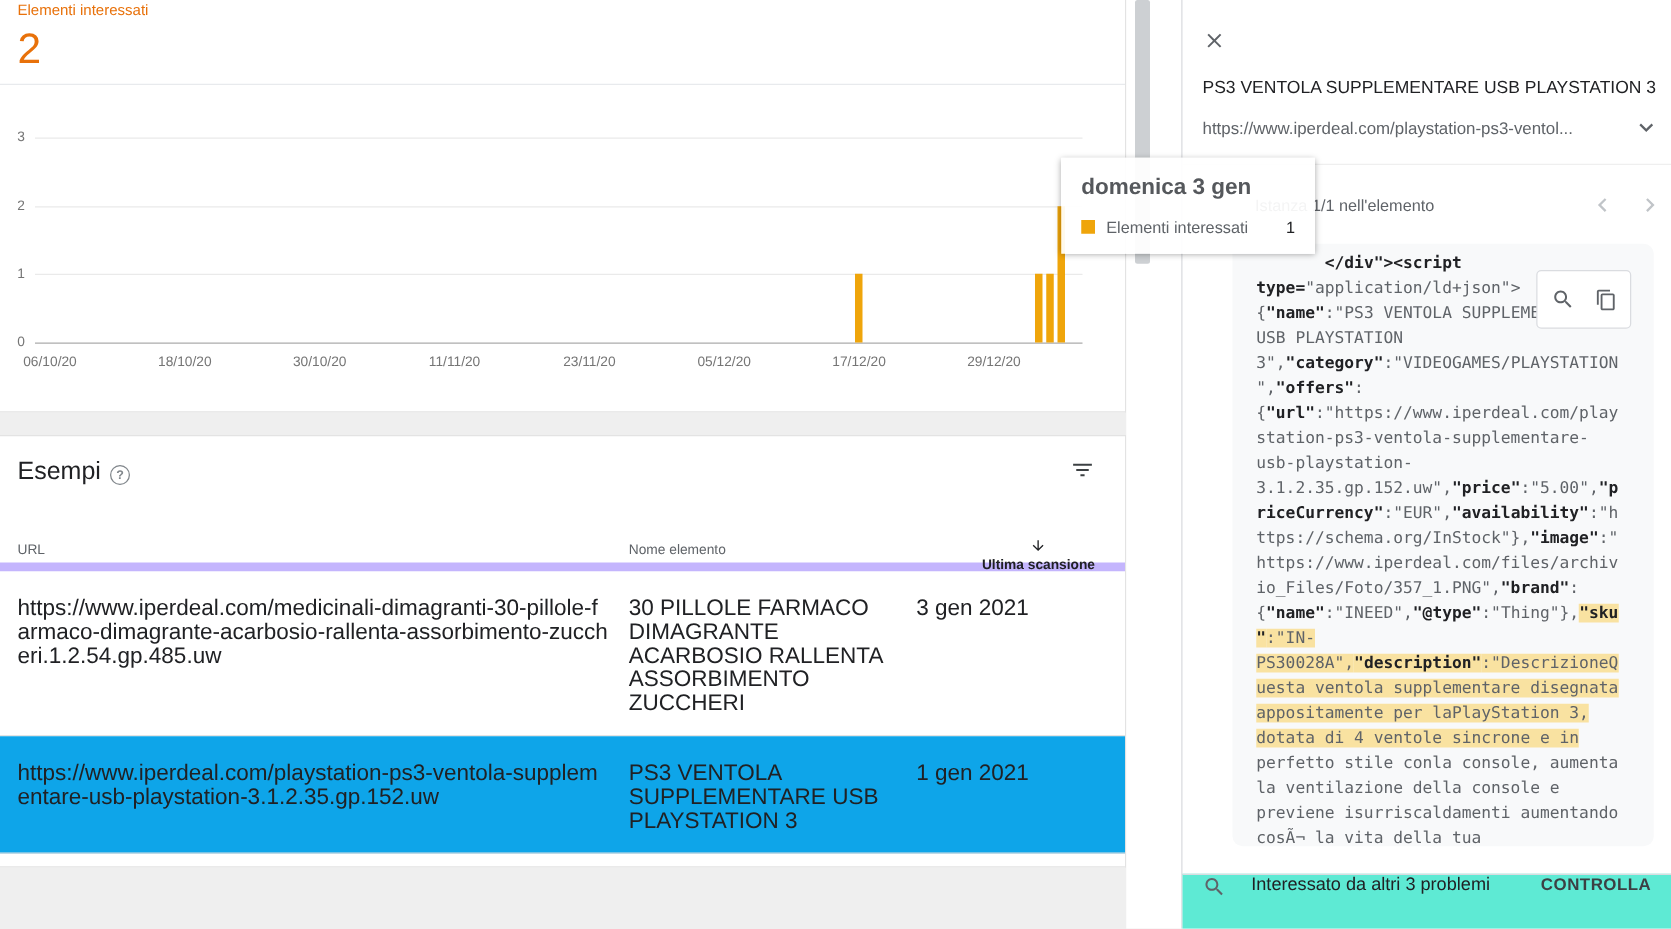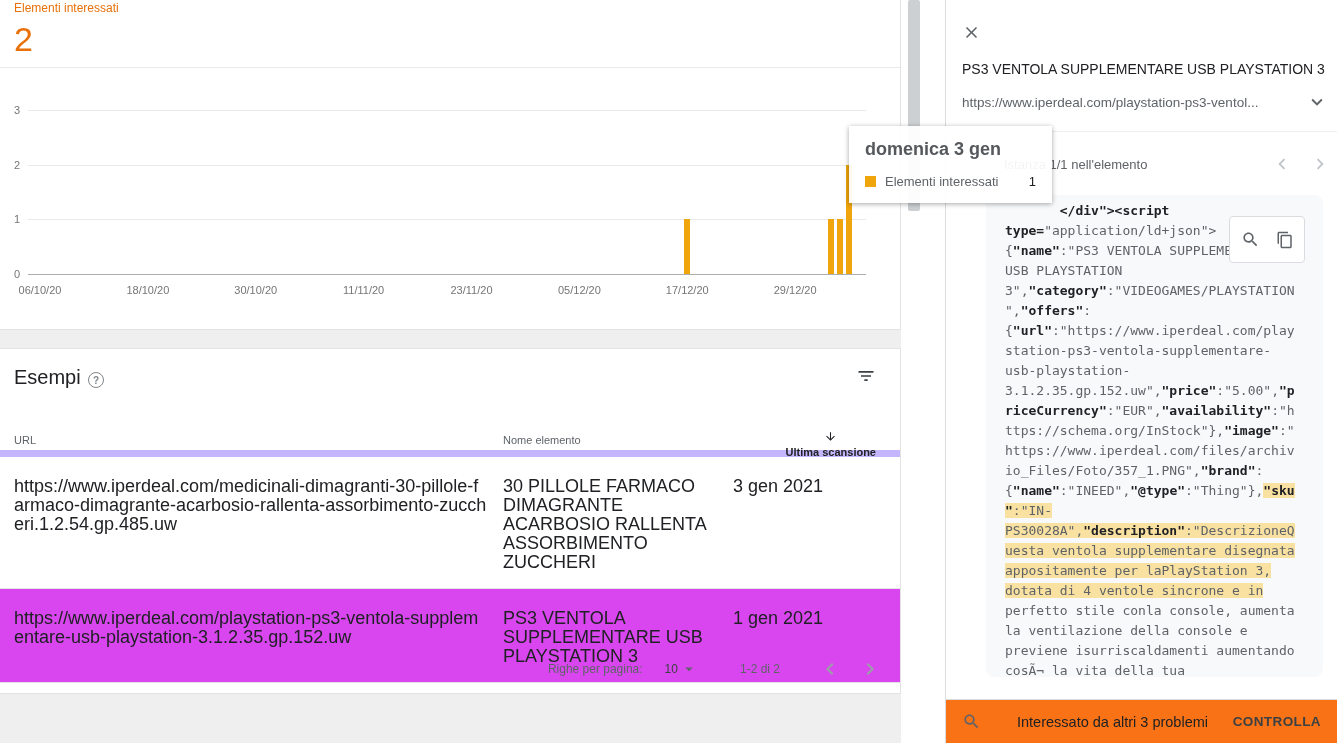--- a/index.html
+++ b/index.html
@@ -32,21 +32,21 @@
   .filter-btn{position:absolute;right:24px;top:17px;color:#3C4043;cursor:pointer;}
   .ex-header{position:absolute;left:0;top:72px;width:100%;height:36px;border-bottom:7px solid #c4b5fd;
       font-size:11px;color:#5F6368;box-sizing:border-box;}
   .h-url{position:absolute;left:14px;top:13px;}
   .h-name{position:absolute;left:503px;top:13px;}
   .h-date{position:absolute;right:24px;top:9px;display:flex;align-items:center;gap:3px;
       color:#202124;font-weight:bold;cursor:pointer;flex-direction:column;}
   #examples-rows{position:absolute;left:0;top:108px;width:100%;}
   .ex-row{display:flex;align-items:flex-start;padding:20px 24px 16px 14px;border-bottom:1px solid #E3E3E3;
       font-size:18px;line-height:19px;cursor:pointer;box-sizing:border-box;}
-  .ex-row.selected{background:#d946ef;}
+  .ex-row.selected{background:#0ea5e9;}
   .col-url{width:474px;word-break:break-all;color:#202124;}
   .col-name{width:230px;margin-left:15px;color:#202124;}
   .col-date{flex:1;text-align:left;color:#202124;}
   .ex-pagination{position:absolute;left:0;bottom:0;width:100%;height:49px;display:flex;align-items:center;
       justify-content:flex-end;font-size:12px;color:#5F6368;padding-right:18px;box-sizing:border-box;}
   .pg-label{margin-right:22px;}
   .pg-select{display:flex;align-items:center;gap:2px;margin-right:42px;cursor:pointer;color:#3C4043;}
   .pg-range{margin-right:38px;}
   .pg-nav{color:#9AA0A6;cursor:pointer;}
   .pg-prev{margin-right:16px;}
@@ -76,21 +76,21 @@
   .c-p{color:#5F6368;}
   .c-k{color:#202124;font-weight:bold;}
   .c-h{color:#5F6368;background:#F9E2A1;}
   .c-kh{color:#202124;font-weight:bold;background:#F9E2A1;}
   .code-tools{position:absolute;left:283px;top:216px;width:74px;height:45px;background:#fff;
       border:1px solid #DADCE0;border-radius:4px;display:flex;align-items:center;justify-content:center;
       gap:16px;color:#5F6368;}
   .code-tools .tool{cursor:pointer;}
 
   .panel-footer{position:absolute;left:0;bottom:0;width:100%;height:44px;border-top:1px solid #DADCE0;
-      display:flex;align-items:center;padding:0 16px;box-sizing:border-box;background:#f97316;gap:16px;}
+      display:flex;align-items:flex-start;padding:0 16px;box-sizing:border-box;background:#5eead4;}
   .footer-search{color:#5F6368;margin-right:20px;}
   .footer-text{flex:1;font-size:14.5px;color:#202124;}
   .footer-action{font-size:13.5px;font-weight:bold;letter-spacing:0.4px;color:#3C4043;cursor:pointer;}
 
   
   #tooltip{position:absolute;left:849px;top:126px;width:203px;background:rgba(255,255,255,0.93);
       box-shadow:0 1px 5px rgba(0,0,0,0.35);padding:13px 16px 14px;box-sizing:border-box;z-index:20;}
   .tt-title{font-size:18px;font-weight:bold;color:#55585C;}
   .tt-row{display:flex;align-items:center;margin-top:14px;font-size:13px;color:#5F6368;}
   .tt-swatch{width:11px;height:11px;margin-right:9px;}
@@ -158,42 +158,20 @@
         <div class="col-name">30 PILLOLE FARMACO DIMAGRANTE ACARBOSIO RALLENTA ASSORBIMENTO ZUCCHERI</div>
         <div class="col-date">3 gen 2021</div>
       </div>
       <div class="ex-row selected">
         <div class="col-url">https://www.iperdeal.com/playstation-ps3-ventola-supplementare-usb-playstation-3.1.2.35.gp.152.uw</div>
         <div class="col-name">PS3 VENTOLA SUPPLEMENTARE USB PLAYSTATION 3</div>
         <div class="col-date">1 gen 2021</div>
       </div>
     </div>
 
-  <div class="ex-pagination">
-    <span class="pg-label">Righe per pagina:</span>
-    <span class="pg-select">
-      <span>10</span>
-      <span>
-        <svg width="18" height="18" viewBox="0 0 24 24" fill="#5F6368">
-            <path d="M7 10l5 5 5-5z"></path>
-          </svg>
-      </span>
-    </span>
-    <span class="pg-range">1-2 di 2</span>
-    <span class="pg-nav pg-prev">
-      <svg width="24" height="24" viewBox="0 0 24 24" fill="currentColor">
-          <path d="M15.41 7.41L14 6l-6 6 6 6 1.41-1.41L10.83 12z"></path>
-        </svg>
-    </span>
-    <span class="pg-nav">
-      <svg width="24" height="24" viewBox="0 0 24 24" fill="currentColor">
-          <path d="M10 6L8.59 7.41 13.17 12l-4.58 4.59L10 18l6-6z"></path>
-        </svg>
-    </span>
-  </div>
 </section>
 
 <div id="scroll-strip">
   <div id="scroll-thumb"></div>
 </div>
 
 <aside id="panel">
   <div class="panel-close">
     <svg width="19" height="19" viewBox="0 0 24 24" fill="currentColor">
         <path d="M19 6.41L17.59 5 12 10.59 6.41 5 5 6.41 10.59 12 5 17.59 6.41 19 12 13.41 17.59 19 19 17.59 13.41 12z"></path>

